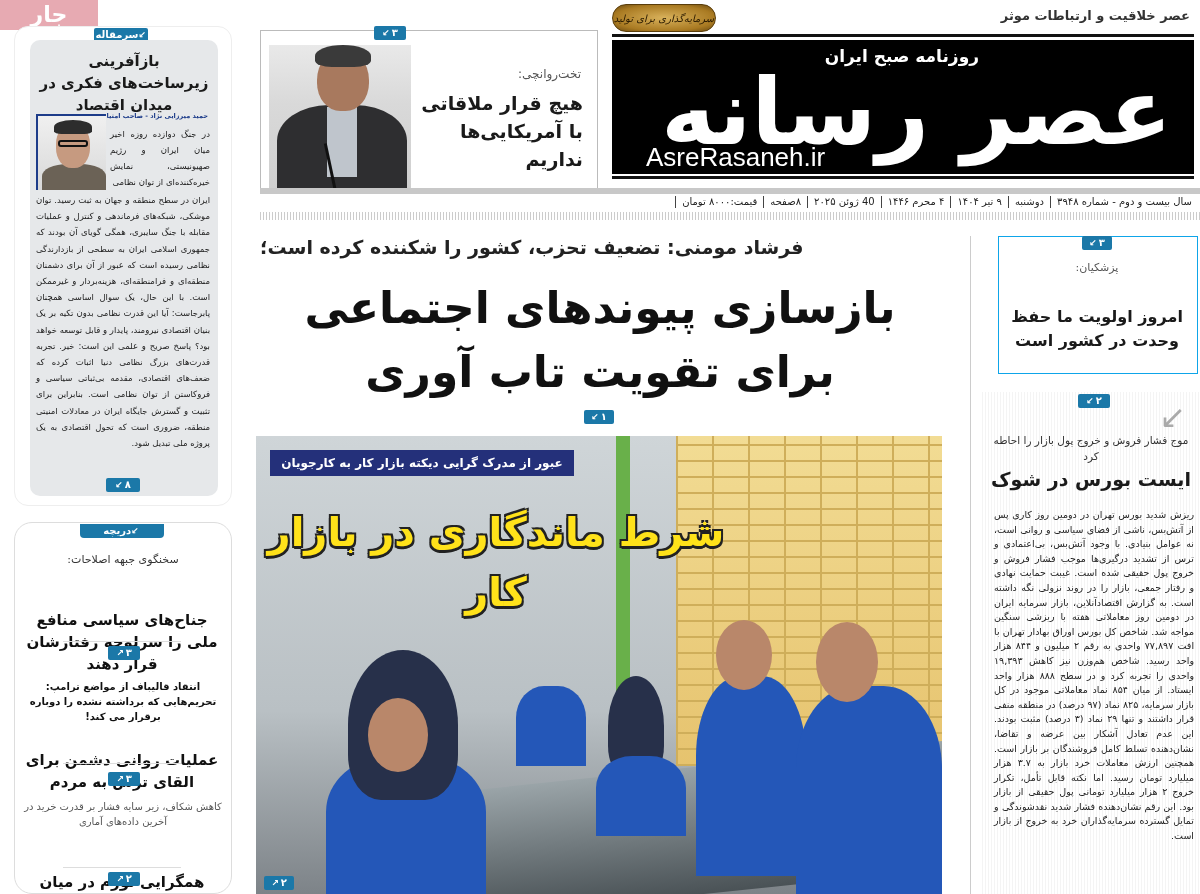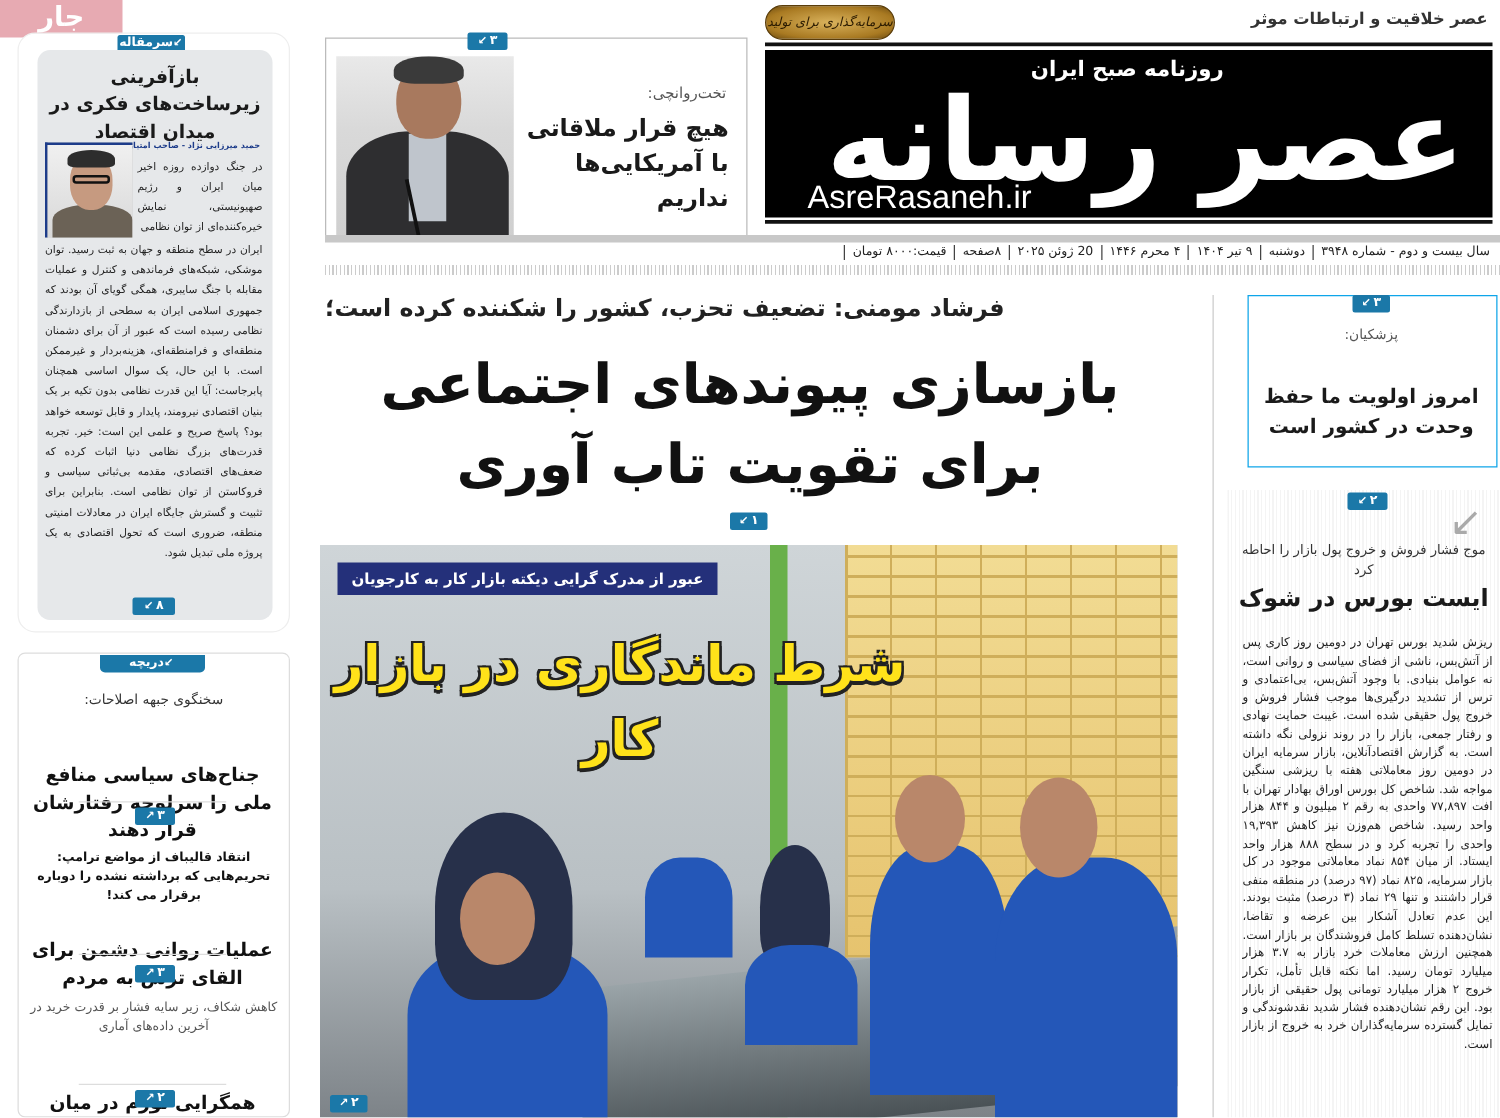--- a/index.html
+++ b/index.html
@@ -70,21 +70,21 @@
   }
   #editorial-photo .bg { position: absolute; inset: 0; background: linear-gradient(180deg, #f0f0f0, #d8d8d8); }
   #editorial-photo .face { position: absolute; left: 18px; top: 8px; width: 34px; height: 44px; border-radius: 45%; background: #c69a80; }
   #editorial-photo .hair { position: absolute; left: 16px; top: 4px; width: 38px; height: 14px; border-radius: 50% 50% 20% 20%; background: #2d2d2d; }
   #editorial-photo .glasses { position: absolute; left: 20px; top: 24px; width: 30px; height: 7px; border: 2px solid #111; border-radius: 3px; }
   #editorial-photo .jacket { position: absolute; left: 4px; top: 48px; width: 64px; height: 30px; border-radius: 40% 40% 0 0; background: #6b6256; }
   #editorial-body-top { position: absolute; right: 8px; top: 86px; width: 100px; font-size: 8.5px; line-height: 16px; text-align: justify; text-align-last: right; color: #222; }
   #editorial-body { position: absolute; right: 8px; top: 152px; width: 174px; font-size: 8.5px; line-height: 16.2px; text-align: justify; text-align-last: right; color: #222; }
 
   
-  #window-box { left: 14px; top: 522px; width: 218px; height: 372px; border: 1px solid #ddd; border-radius: 6px; background: #fff; }
+  #window-box { left: 14px; top: 522px; width: 218px; height: 372px; border: 1px solid #ddd; border-radius: 18px; background: #fff; }
   .lc-kicker { position: absolute; width: 200px; right: 8px; text-align: center; font-size: 11px; color: #333; }
   .lc-head { position: absolute; width: 206px; right: 6px; text-align: center; font-size: 15px; font-weight: bold; line-height: 22px; color: #111; margin-top: 36px; }
   .lc-rule { position: absolute; right: 50px; width: 118px; height: 1px; background: #ddd; }
 
   
   #main-kicker { left: 260px; top: 236px; width: 680px; text-align: left; font-size: 19px; font-weight: bold; color: #222; }
   #main-headline { left: 260px; top: 276px; width: 680px; text-align: center; font-size: 44px; font-weight: bold; line-height: 64px; color: #111; letter-spacing: -1px; }
 
   
   #main-photo { left: 256px; top: 436px; width: 686px; height: 458px; overflow: hidden;
@@ -156,21 +156,21 @@
 <div id="gray-bar" class="abs"></div>
 <div id="info-line" class="abs">
   <span>سال بیست و دوم - شماره ۳۹۴۸</span>
   <span class="sep"></span>
   <span>دوشنبه</span>
   <span class="sep"></span>
   <span>۹ تیر ۱۴۰۴</span>
   <span class="sep"></span>
   <span>۴ محرم ۱۴۴۶</span>
   <span class="sep"></span>
-  <span>20 ژوئن ۲۰۲۵</span>
+  <span>40 ژوئن ۲۰۲۵</span>
   <span class="sep"></span>
   <span>۸صفحه</span>
   <span class="sep"></span>
   <span>قیمت:۸۰۰۰ تومان</span>
   <span class="sep"></span>
 </div>
 <div id="dotted-rule" class="abs"></div>
 
 <div id="editorial-outer" class="abs"></div>
 <div class="badge" style="left:94px; top:28px; width:54px;padding-left:24px;">

